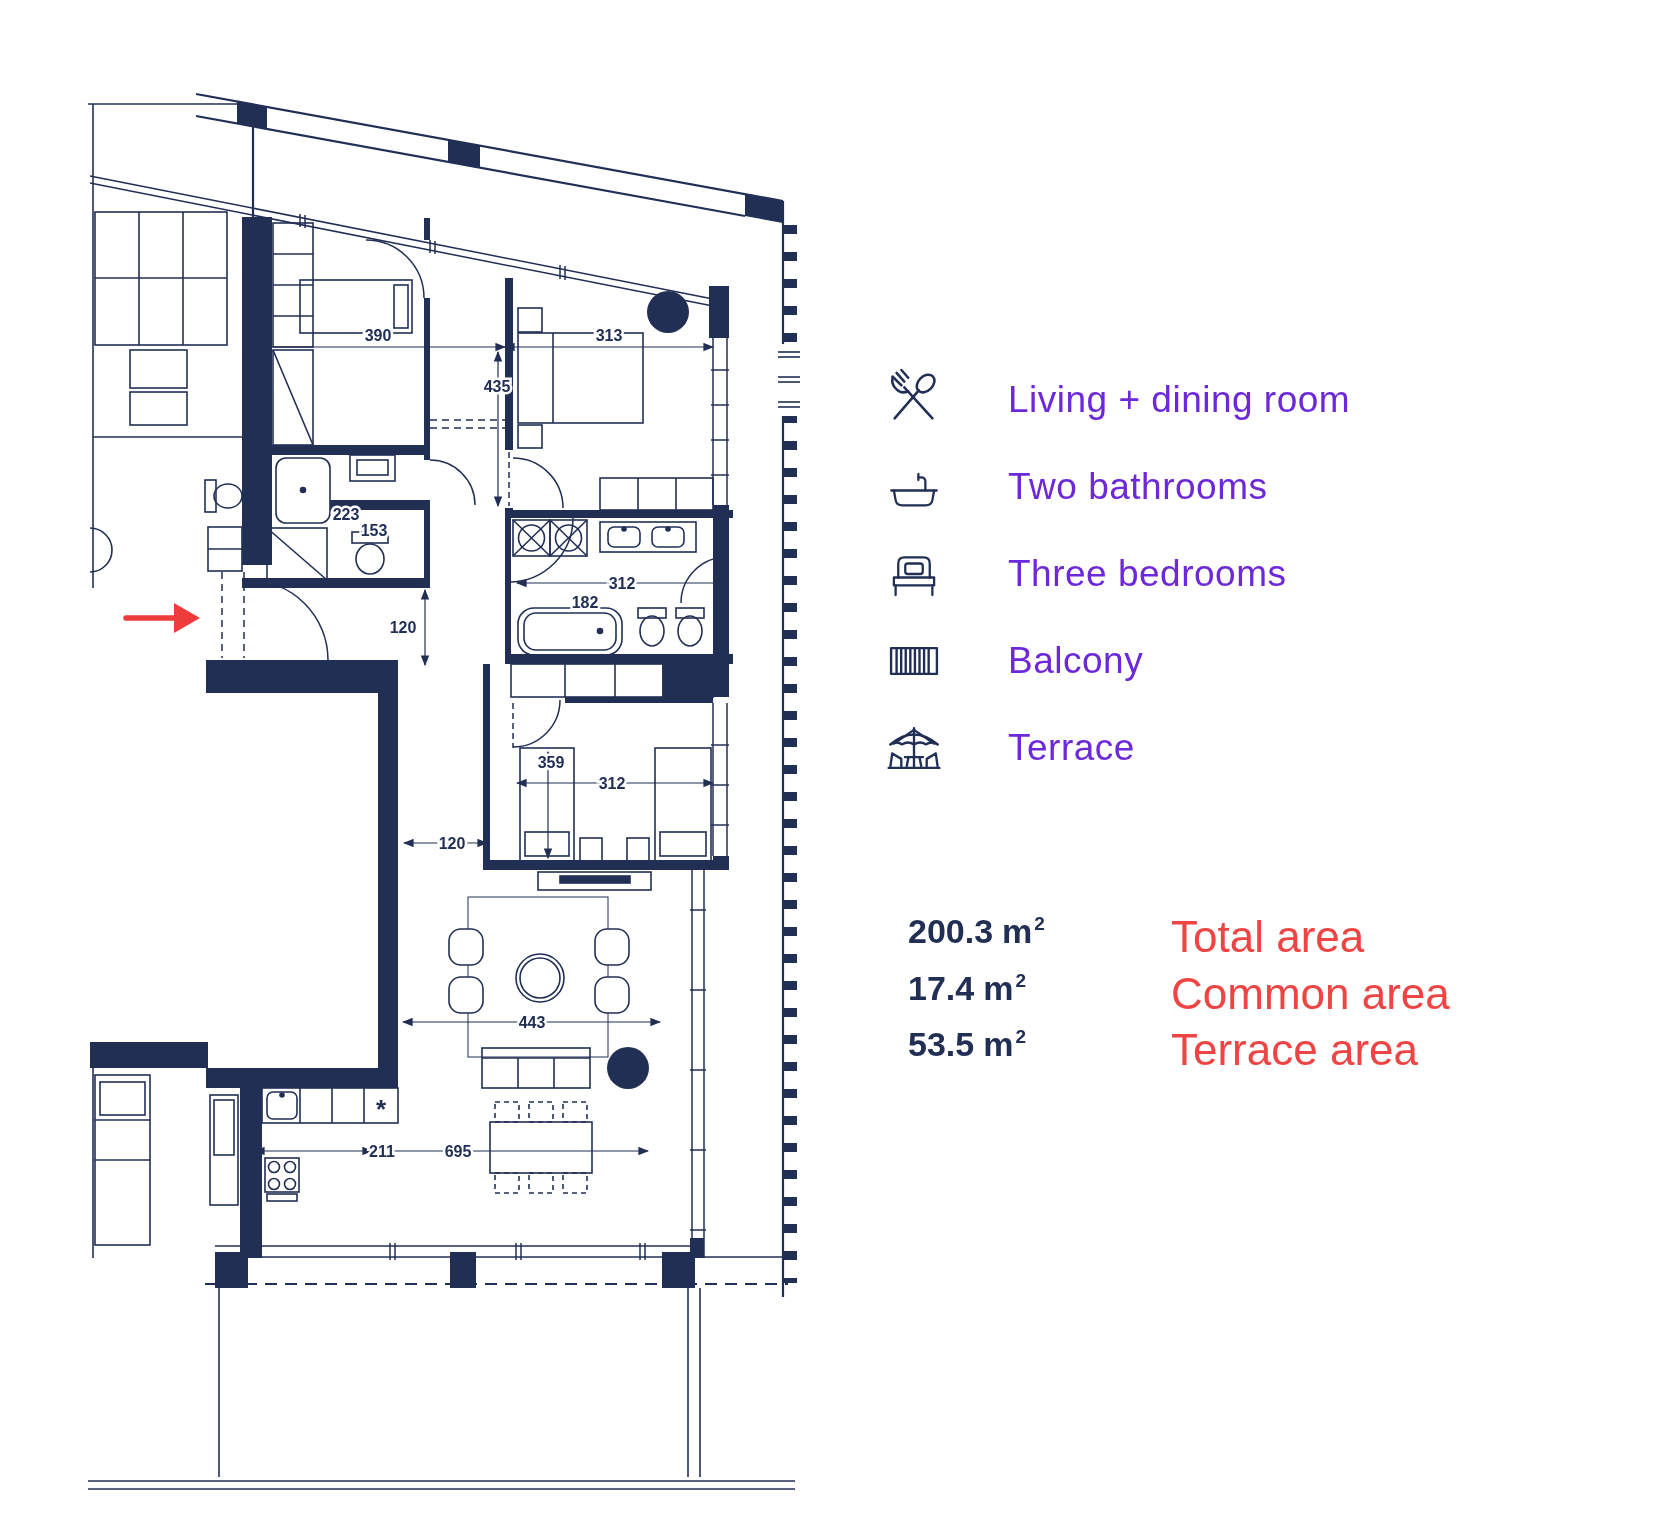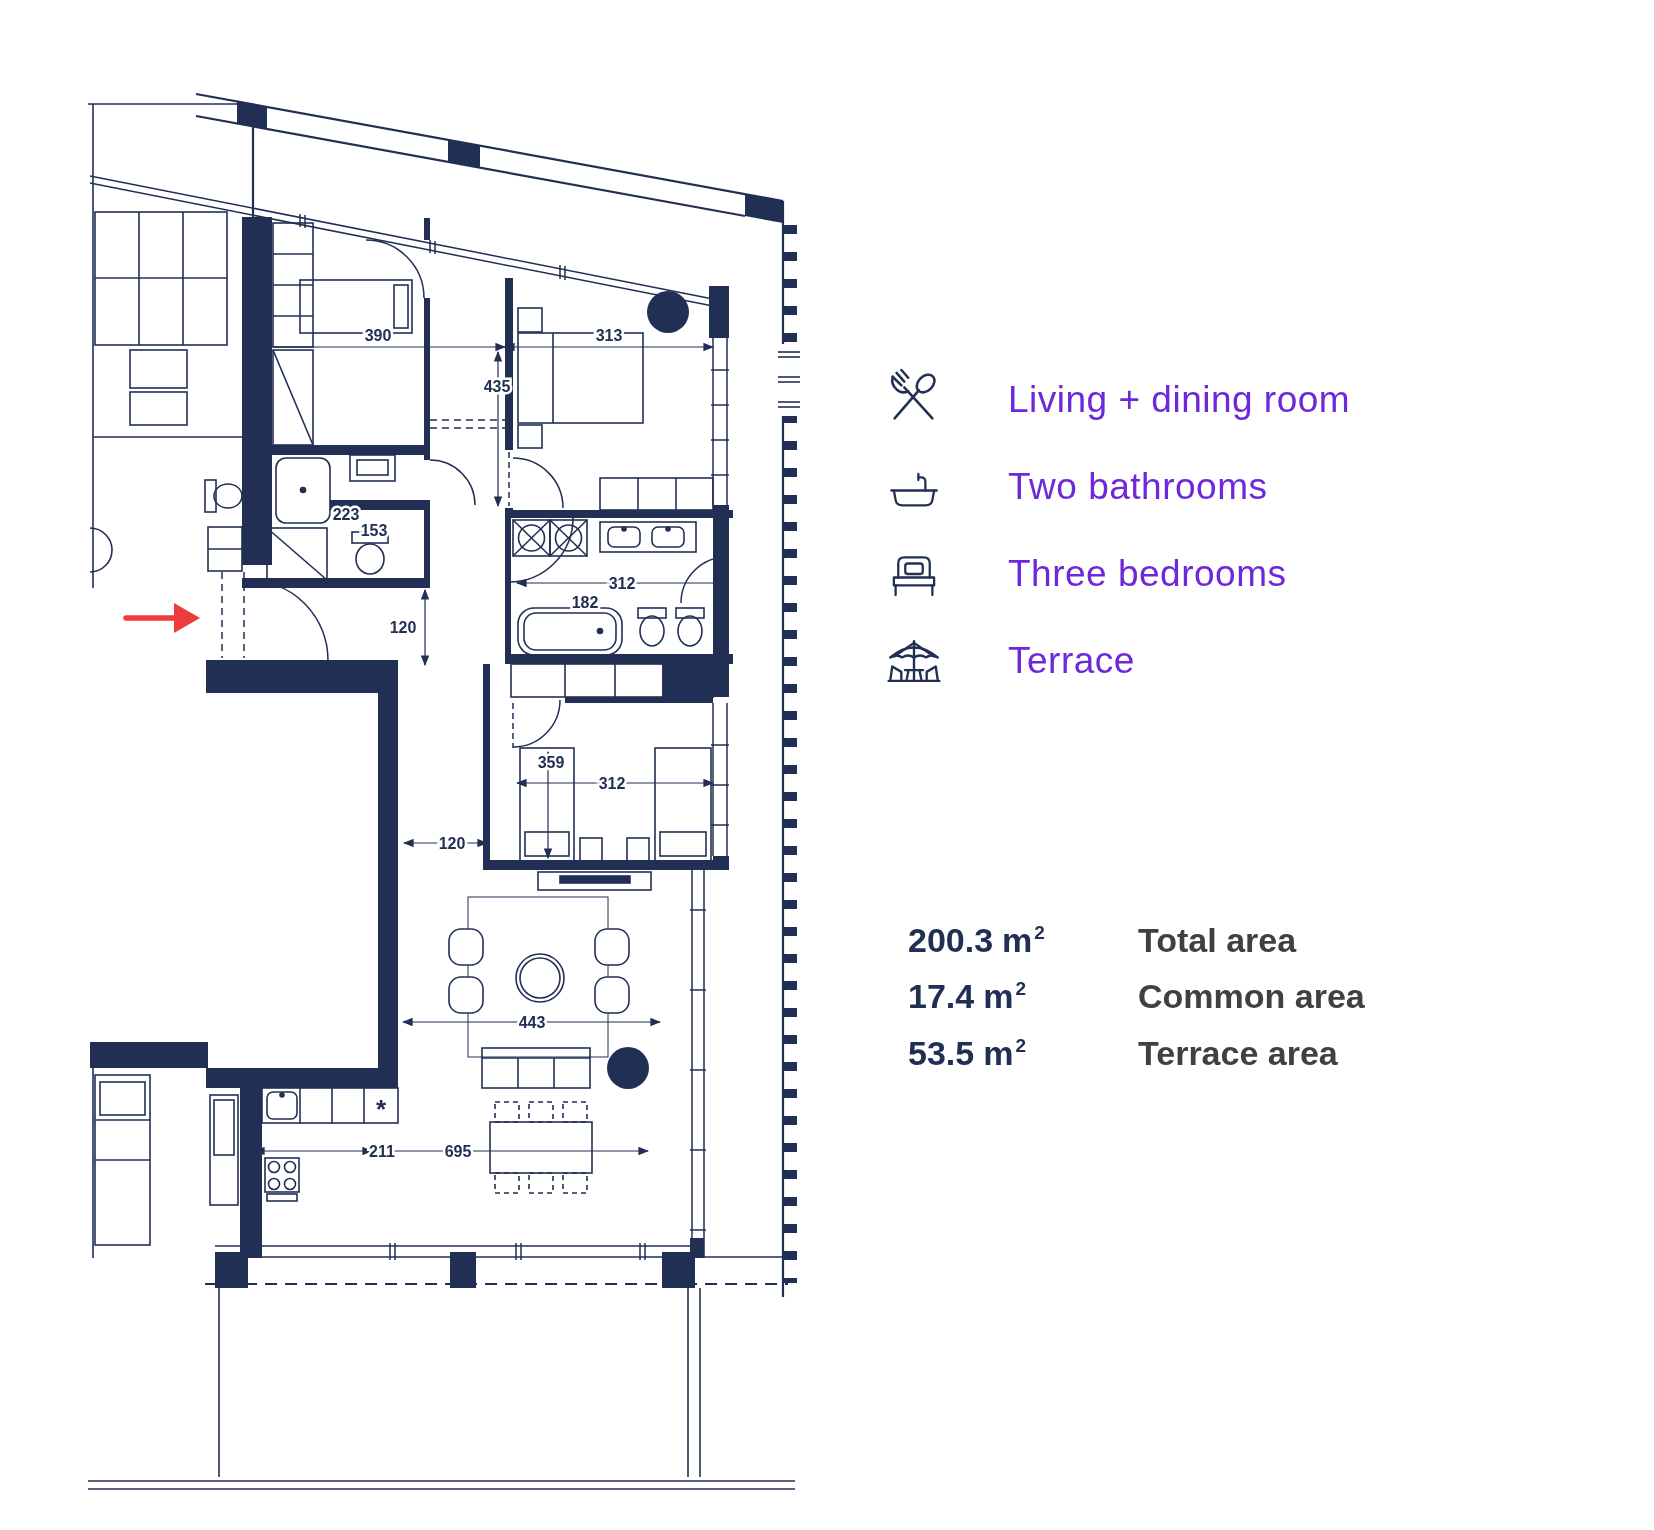--- a/index.html
+++ b/index.html
@@ -4,25 +4,25 @@
 <style>
   html,body{margin:0;padding:0;background:#fff;}
   .stage{position:relative;width:1654px;height:1530px;background:#ffffff;overflow:hidden;
          font-family:"Liberation Sans",sans-serif;color:#222F55;}
   .plan-svg{position:absolute;left:0;top:0;}
   .legend{position:absolute;left:878px;top:356px;}
   .legend-row{display:flex;align-items:center;height:87px;}
   .legend-icon{width:72px;display:flex;justify-content:center;align-items:center;}
   .legend-label{margin-left:58px;font-size:37px;font-weight:300;letter-spacing:.5px;color:#6d28d9;white-space:nowrap;}
   .areas{position:absolute;left:908px;top:912px;}
-  .area-row{display:flex;align-items:center;height:56.5px;}
+  .area-row{display:flex;align-items:flex-start;height:56.5px;gap:33px;}
   .area-value{width:230px;font-size:34px;font-weight:700;color:#222F55;white-space:nowrap;}
   .area-unit{margin-left:9px;}
   .area-sup{font-size:19px;position:relative;top:-13px;margin-left:2px;}
-  .area-label{font-size:34px;font-weight:700;color:#404040;white-space:nowrap;}
+  .area-label{font-size:44px;font-weight:400;color:#ef4444;white-space:nowrap;}
   .dim{font-size:16px;font-weight:700;fill:#222F55;paint-order:stroke;stroke:#ffffff;stroke-width:5px;
        text-anchor:middle;font-family:"Liberation Sans",sans-serif;}
   .ic{stroke:#222F55;fill:none;stroke-width:2.6;stroke-linecap:round;stroke-linejoin:round;}
 </style>
 </head>
 <body>
 
 <div class="stage">
 
   <svg class="plan-svg" width="820" height="1530" viewBox="0 0 820 1530">
@@ -366,20 +366,36 @@
           <path d="M14,36 V20 Q14,13 21,13 H43 Q50,13 50,20 V36"></path>
           <rect x="22" y="20" width="20" height="12" rx="3"></rect>
           <rect x="9" y="36" width="46" height="9"></rect>
           <line x1="11" y1="45" x2="11" y2="56"></line>
           <line x1="53" y1="45" x2="53" y2="56"></line>
         </svg>
       </span>
       <span class="legend-label">Three bedrooms</span>
     </div>
 
+    <div class="legend-row">
+      <span class="legend-icon">
+        <svg width="60" height="44" viewBox="0 0 64 48" class="ic">
+          <rect x="7" y="10" width="50" height="28"></rect>
+          <line x1="13" y1="10" x2="13" y2="38"></line>
+            <line x1="18" y1="10" x2="18" y2="38"></line>
+          <line x1="23" y1="10" x2="23" y2="38"></line>
+            <line x1="28" y1="10" x2="28" y2="38"></line>
+          <line x1="33" y1="10" x2="33" y2="38"></line>
+            <line x1="38" y1="10" x2="38" y2="38"></line>
+          <line x1="43" y1="10" x2="43" y2="38"></line>
+            <line x1="48" y1="10" x2="48" y2="38"></line>
+        </svg>
+      </span>
+      <span class="legend-label">Balcony</span>
+    </div>
 
     <div class="legend-row">
       <span class="legend-icon">
         <svg width="64" height="58" viewBox="0 0 64 64" class="ic">
           <path d="M6,28 Q32,6 58,28"></path>
           <path d="M6,28 Q12,24 19,28 Q25,24 32,28 Q39,24 45,28 Q52,24 58,28"></path>
           <line x1="32" y1="10" x2="32" y2="52"></line>
           <line x1="32" y1="12" x2="10" y2="27"></line>
             <line x1="32" y1="12" x2="54" y2="27"></line>
           <path d="M22,42 H42 M26,42 L24,52 M38,42 L40,52"></path>

